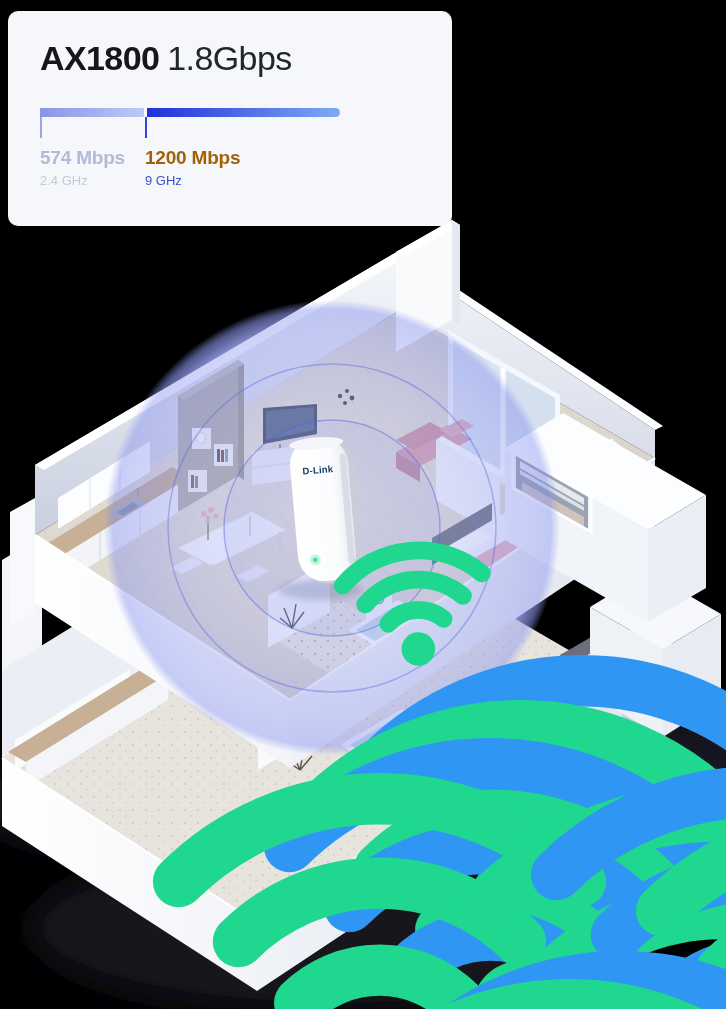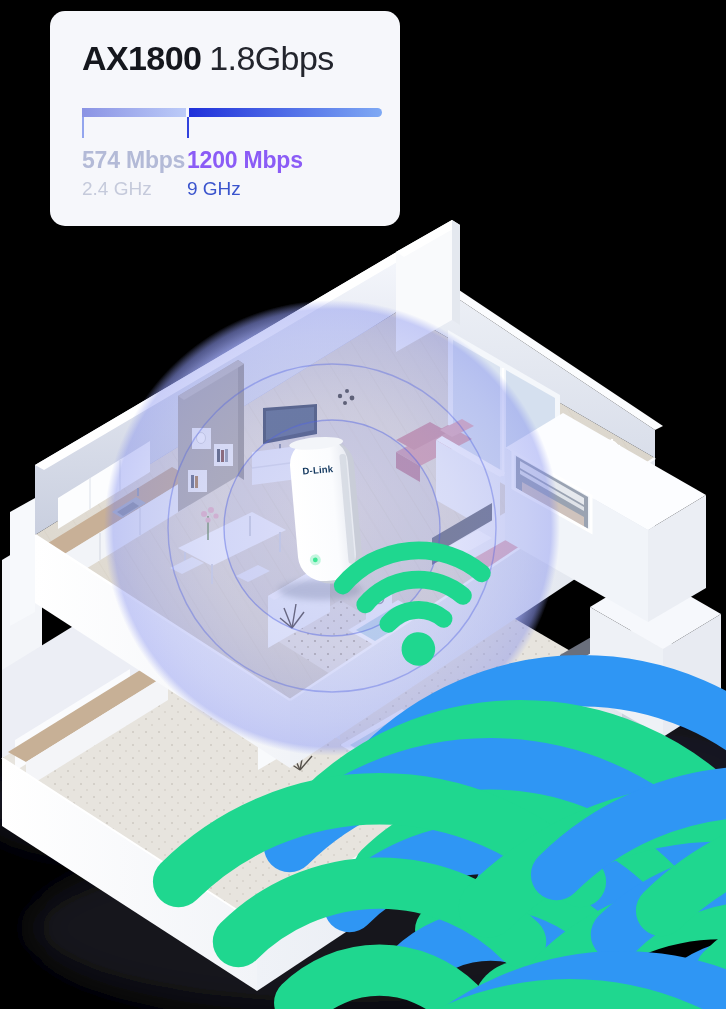--- a/index.html
+++ b/index.html
@@ -1,35 +1,35 @@
 <!DOCTYPE html>
 <html><head>
 <meta charset="utf-8">
 <style>
   html,body{margin:0;padding:0;background:#000;}
   .stage{position:relative;width:726px;height:1009px;background:#000;overflow:hidden;
          font-family:"Liberation Sans",sans-serif;}
   .scene-svg{position:absolute;left:0;top:0;}
   
-  .spec-card{position:absolute;left:8px;top:11px;width:350px;height:215px;
-             background:#f6f7fb;border-radius:15px;margin-left:42px;}
+  .spec-card{position:absolute;left:8px;top:11px;width:444px;height:215px;
+             background:#f6f7fb;border-radius:10px;}
   .card-title{position:absolute;left:32px;top:28px;font-size:34px;color:#15171d;
               letter-spacing:-0.6px;white-space:nowrap;}
   .card-title .model{font-weight:800;}
   .card-title .total{font-weight:400;color:#23252d;margin-left:8px;}
   .band-bar{position:absolute;left:32px;top:97px;width:300px;height:9px;display:flex;gap:3px;}
   .band-bar .seg{height:100%;}
   .band-bar .seg2{flex:1;border-radius:0 5px 5px 0;}
   .tick{position:absolute;top:106px;width:2px;height:21px;}
   .tick1{left:32px;}
   .tick2{left:137px;}
   .band-labels{position:absolute;left:32px;top:136px;display:flex;}
   .band-col1{width:105px;}
-  .band-labels .speed{font-size:23px;font-weight:700;letter-spacing:-0.2px;}
-  .band-labels .freq{font-size:19px;font-weight:400;margin-top:4px;}
+  .band-labels .speed{font-size:19px;font-weight:700;letter-spacing:-0.2px;}
+  .band-labels .freq{font-size:13px;font-weight:400;margin-top:4px;}
 </style>
 </head>
 <body>
 
 <div class="stage">
 
   <svg class="scene-svg" width="726" height="1009" viewBox="0 0 726 1009">
     <defs>
       <radialGradient id="gGlow" cx="50%" cy="50%" r="50%">
         <stop offset="0%" stop-color="#aab3e7" stop-opacity="0.95"></stop>
@@ -331,18 +331,18 @@
       <div class="seg seg2" style="background: linear-gradient(90deg, rgb(31, 48, 218), rgb(127, 169, 244));"></div>
     </div>
     <div class="tick tick1" style="background: rgb(147, 165, 238);"></div>
     <div class="tick tick2" style="background: rgb(50, 66, 221);"></div>
     <div class="band-labels">
       <div class="band-col1">
         <div class="speed s1" style="color: rgb(179, 186, 215);">574 Mbps</div>
         <div class="freq f1" style="color: rgb(197, 202, 219);">2.4 GHz</div>
       </div>
       <div class="band-col2">
-        <div class="speed s2" style="color: #8b5cf6;">1200 Mbps</div>
+        <div class="speed s2" style="color: #a16207;">1200 Mbps</div>
         <div class="freq f2" style="color: rgb(58, 84, 205);">9 GHz</div>
       </div>
     </div>
   </div>
 </div>
 
 </body></html>

